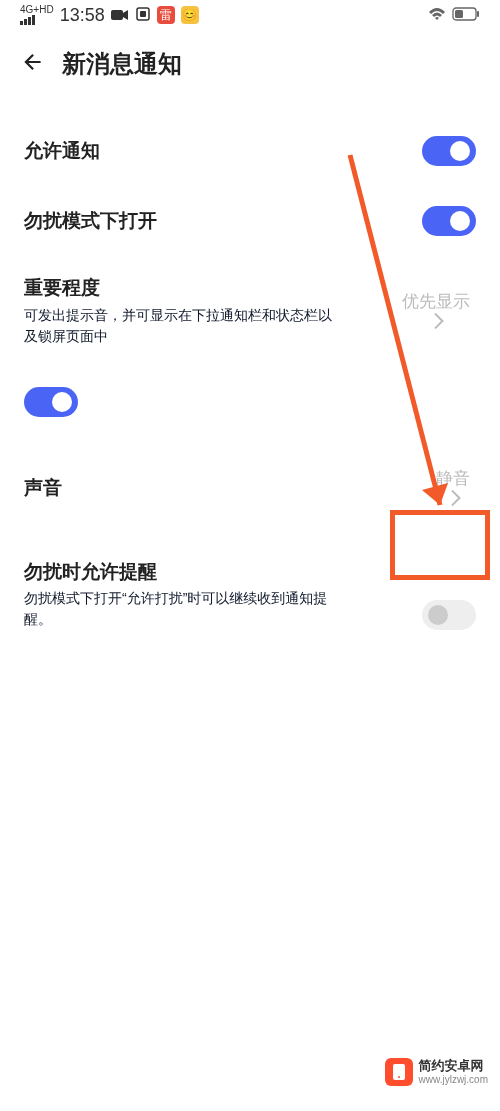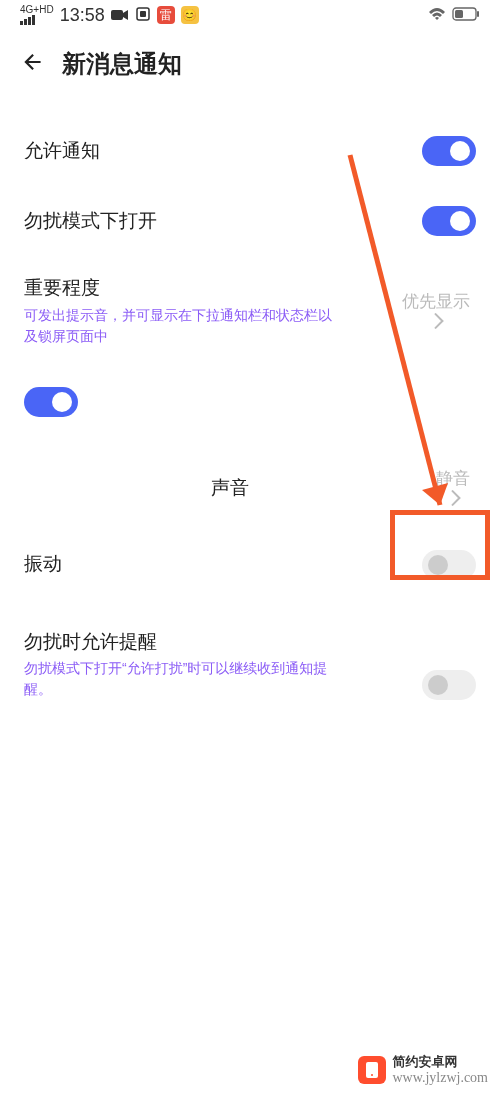--- a/index.html
+++ b/index.html
@@ -38,22 +38,22 @@
       display:flex; align-items:center; padding:18px 4px 16px 20px; gap:16px;
     }
     .back-arrow svg { width:26px; height:26px; }
     .header-title { font-size:24px; font-weight:600; color:#222; }
     .content { padding: 20px 0 0 0; }
     .row {
       display:flex; align-items:center; justify-content:space-between;
       padding: 20px 24px;
     }
     .row-text { display:flex; flex-direction:column; flex:1; }
-    .row-title { font-size:19px; color:#222; font-weight:400; line-height:1.3; }
-    .row-desc { font-size:14px; color:#8b5cf6; margin-top:4px; line-height:1.5; max-width:320px; }
+    .row-title { font-size:19px; color:#222; font-weight:700; line-height:1.3; }
+    .row-desc { font-size:14px; color:#0f172a; margin-top:4px; line-height:1.5; max-width:320px; }
     .row-value { font-size:17px; color:#bbb; margin-right:6px; }
     .row-right { display:flex; align-items:center;flex-direction:column; }
     .chevron svg { width:10px; height:16px; }
     .toggle {
       width:54px; height:30px; border-radius:15px; position:relative; cursor:pointer;
     }
     .toggle-knob {
       position:absolute; width:20px; height:20px; border-radius:50%; top:5px;
       background:#fff;
     }
@@ -70,21 +70,21 @@
       position:absolute; pointer-events:none;
     }
     .watermark {
       position:absolute; bottom:25px; right:12px; display:flex; align-items:center; gap:6px;
     }
     .watermark-logo {
       width:28px; height:28px; background:#ff4d2e; border-radius:6px; display:flex; align-items:center; justify-content:center; color:#fff; font-size:14px;
     }
     .watermark-text { display:flex; flex-direction:column; line-height:1.15; }
     .watermark-title { font-size:13px; font-weight:600; color:#333; }
-    .watermark-url { font-size:14px; color:#888;font-family:Liberation Serif, serif; }
+    .watermark-url { font-size:10px; color:#888; }
   </style>
 </head>
 <body>
 
 <div class="status-bar">
   <div class="status-left">
     <div style="display:flex;flex-direction:column;align-items:flex-start;">
       <span class="signal-label">4G+HD</span>
       <div class="signal-bars">
           <span></span>
@@ -166,40 +166,32 @@
           </svg></span>
     </div>
   </div>
 
   <div class="row">
     <div class="toggle on">
         <div class="toggle-knob"></div>
       </div>
   </div>
 
-  <div class="row" style="margin-top:10px;text-align:center;">
+  <div class="row" style="margin-top:10px;">
     <div class="row-text">
         <div class="row-title">声音</div>
       </div>
     <div class="row-right">
       <span class="row-value">静音</span>
       <span class="chevron"><svg viewBox="0 0 8 14">
             <path d="M1 1 L7 7 L1 13" stroke="#bbb" stroke-width="1.8" fill="none" stroke-linecap="round"></path>
           </svg></span>
     </div>
   </div>
 
-  <div class="row">
-    <div class="row-text">
-        <div class="row-title">振动</div>
-      </div>
-    <div class="toggle off">
-        <div class="toggle-knob"></div>
-      </div>
-  </div>
 
   <div class="row" style="margin-top:10px;align-items:flex-end;">
     <div class="row-text">
       <div class="row-title">勿扰时允许提醒</div>
       <div class="row-desc">勿扰模式下打开“允许打扰”时可以继续收到通知提醒。</div>
     </div>
     <div class="toggle off">
         <div class="toggle-knob"></div>
       </div>
   </div>

